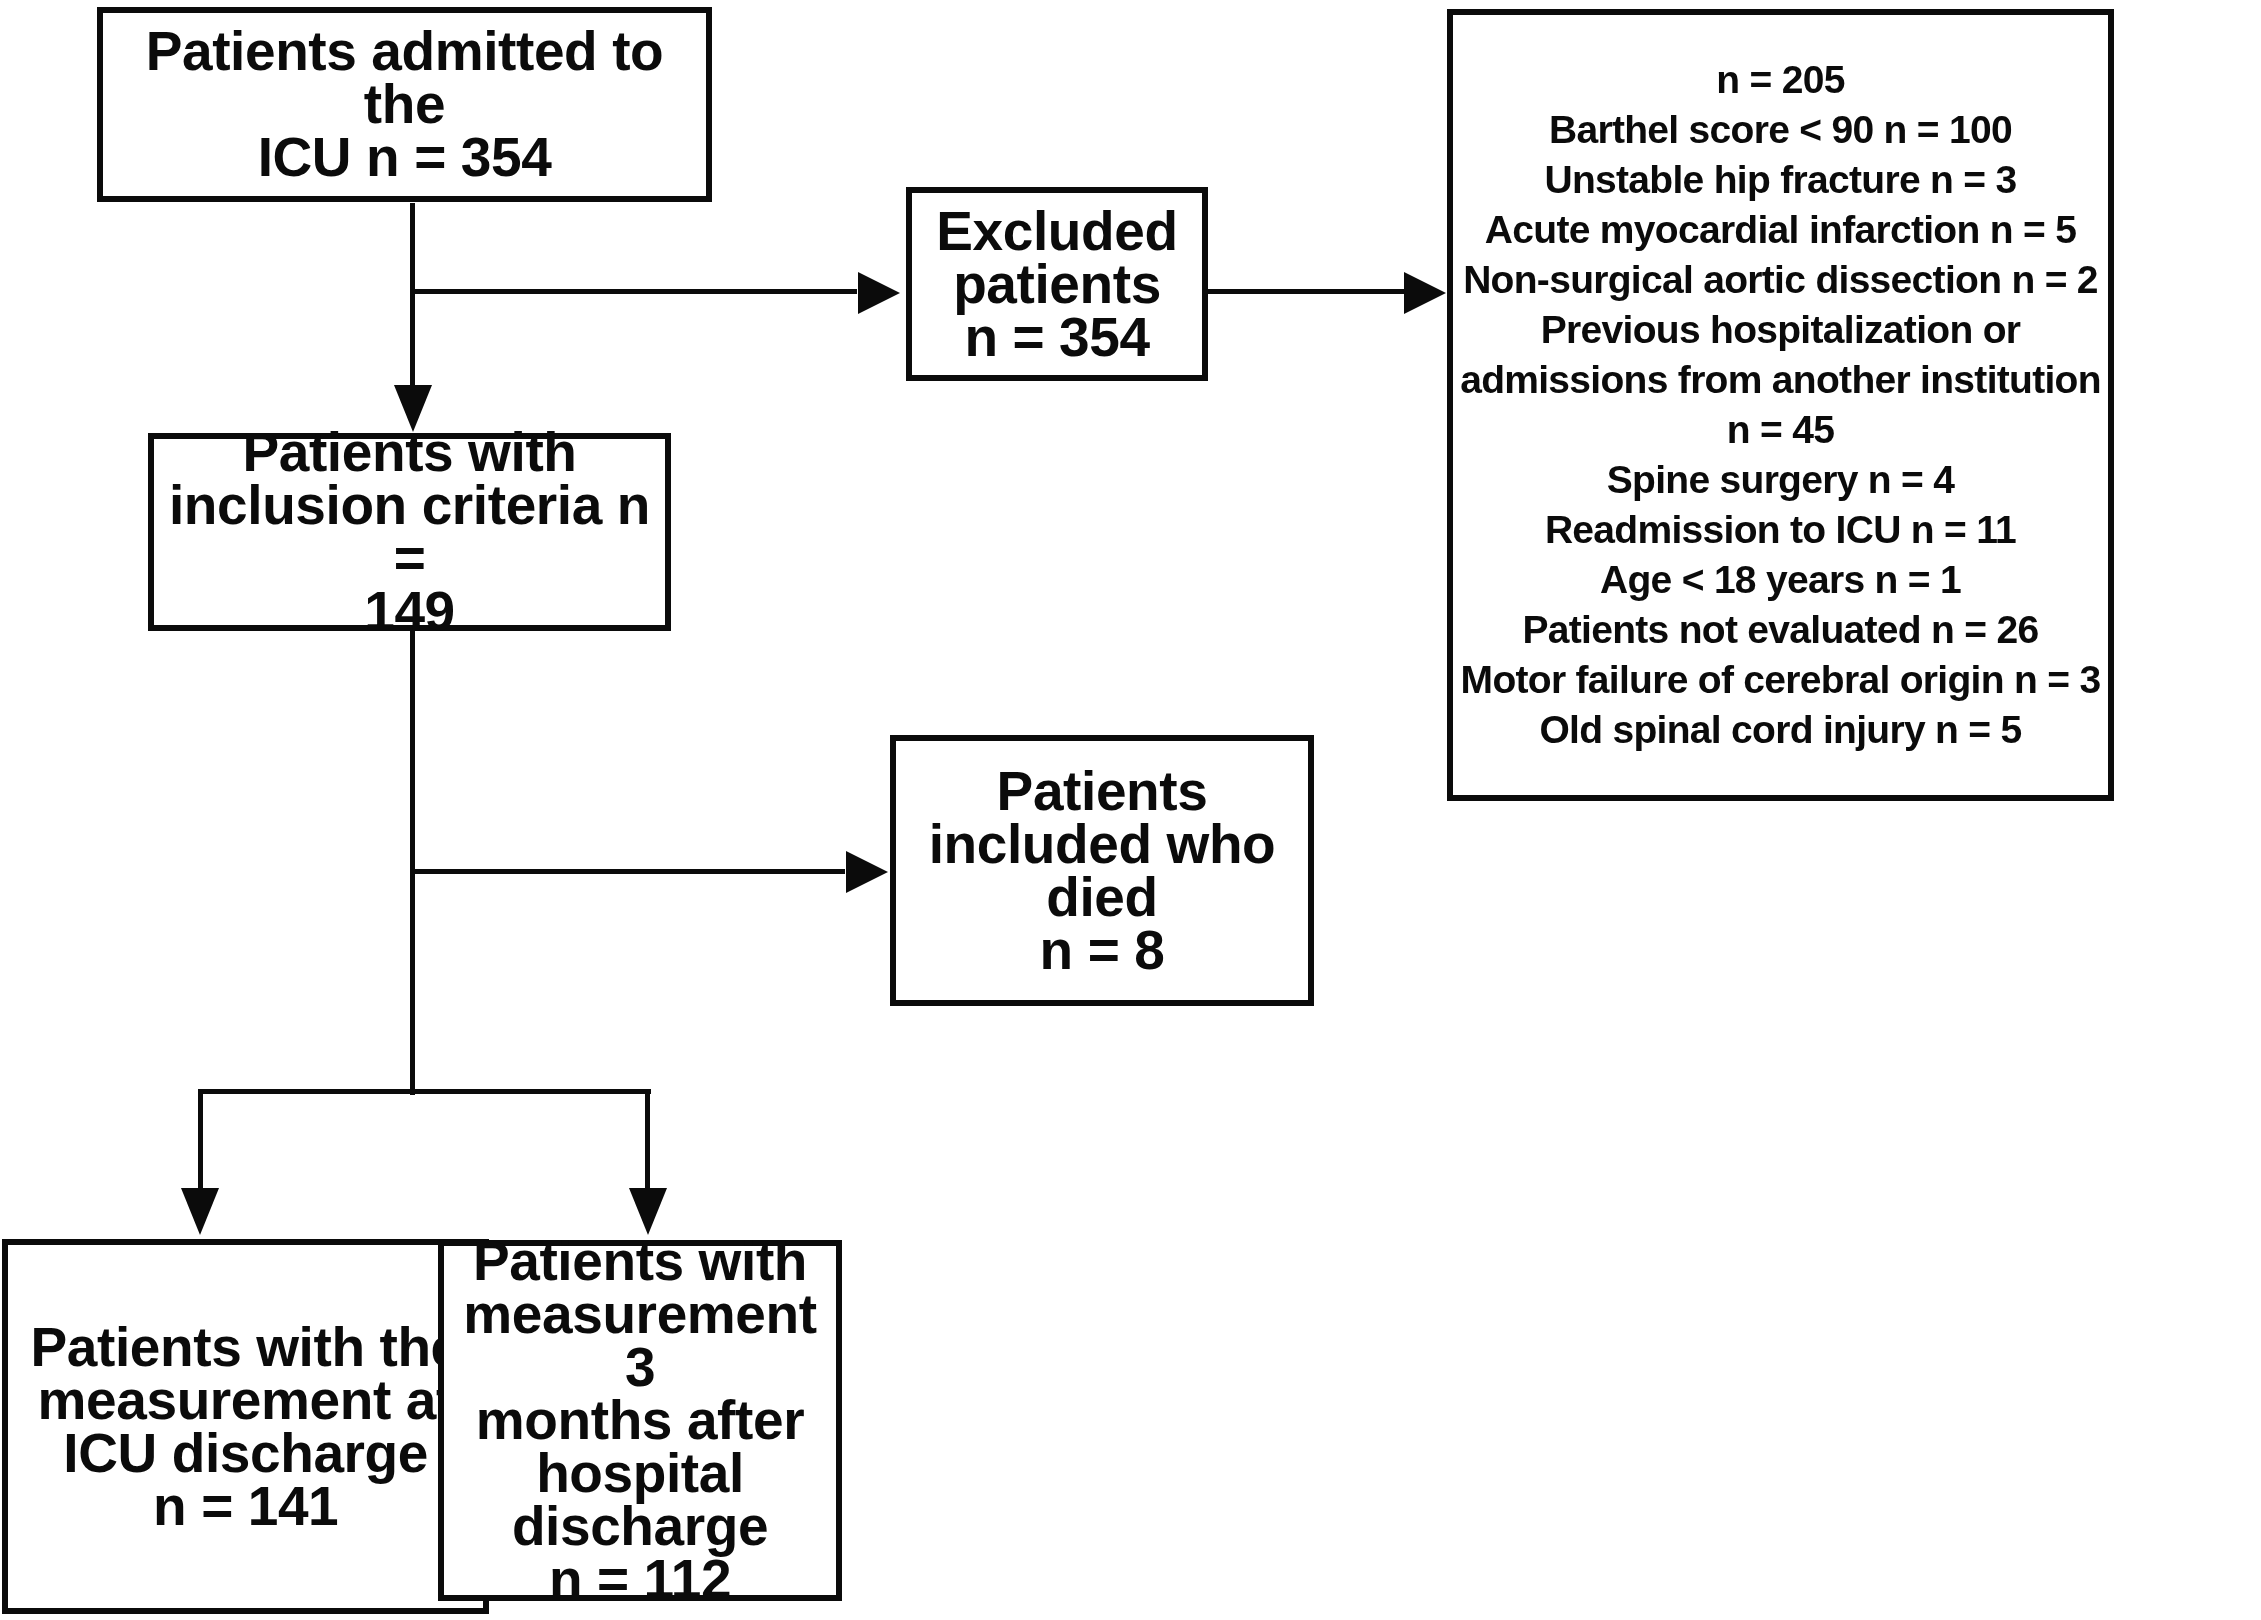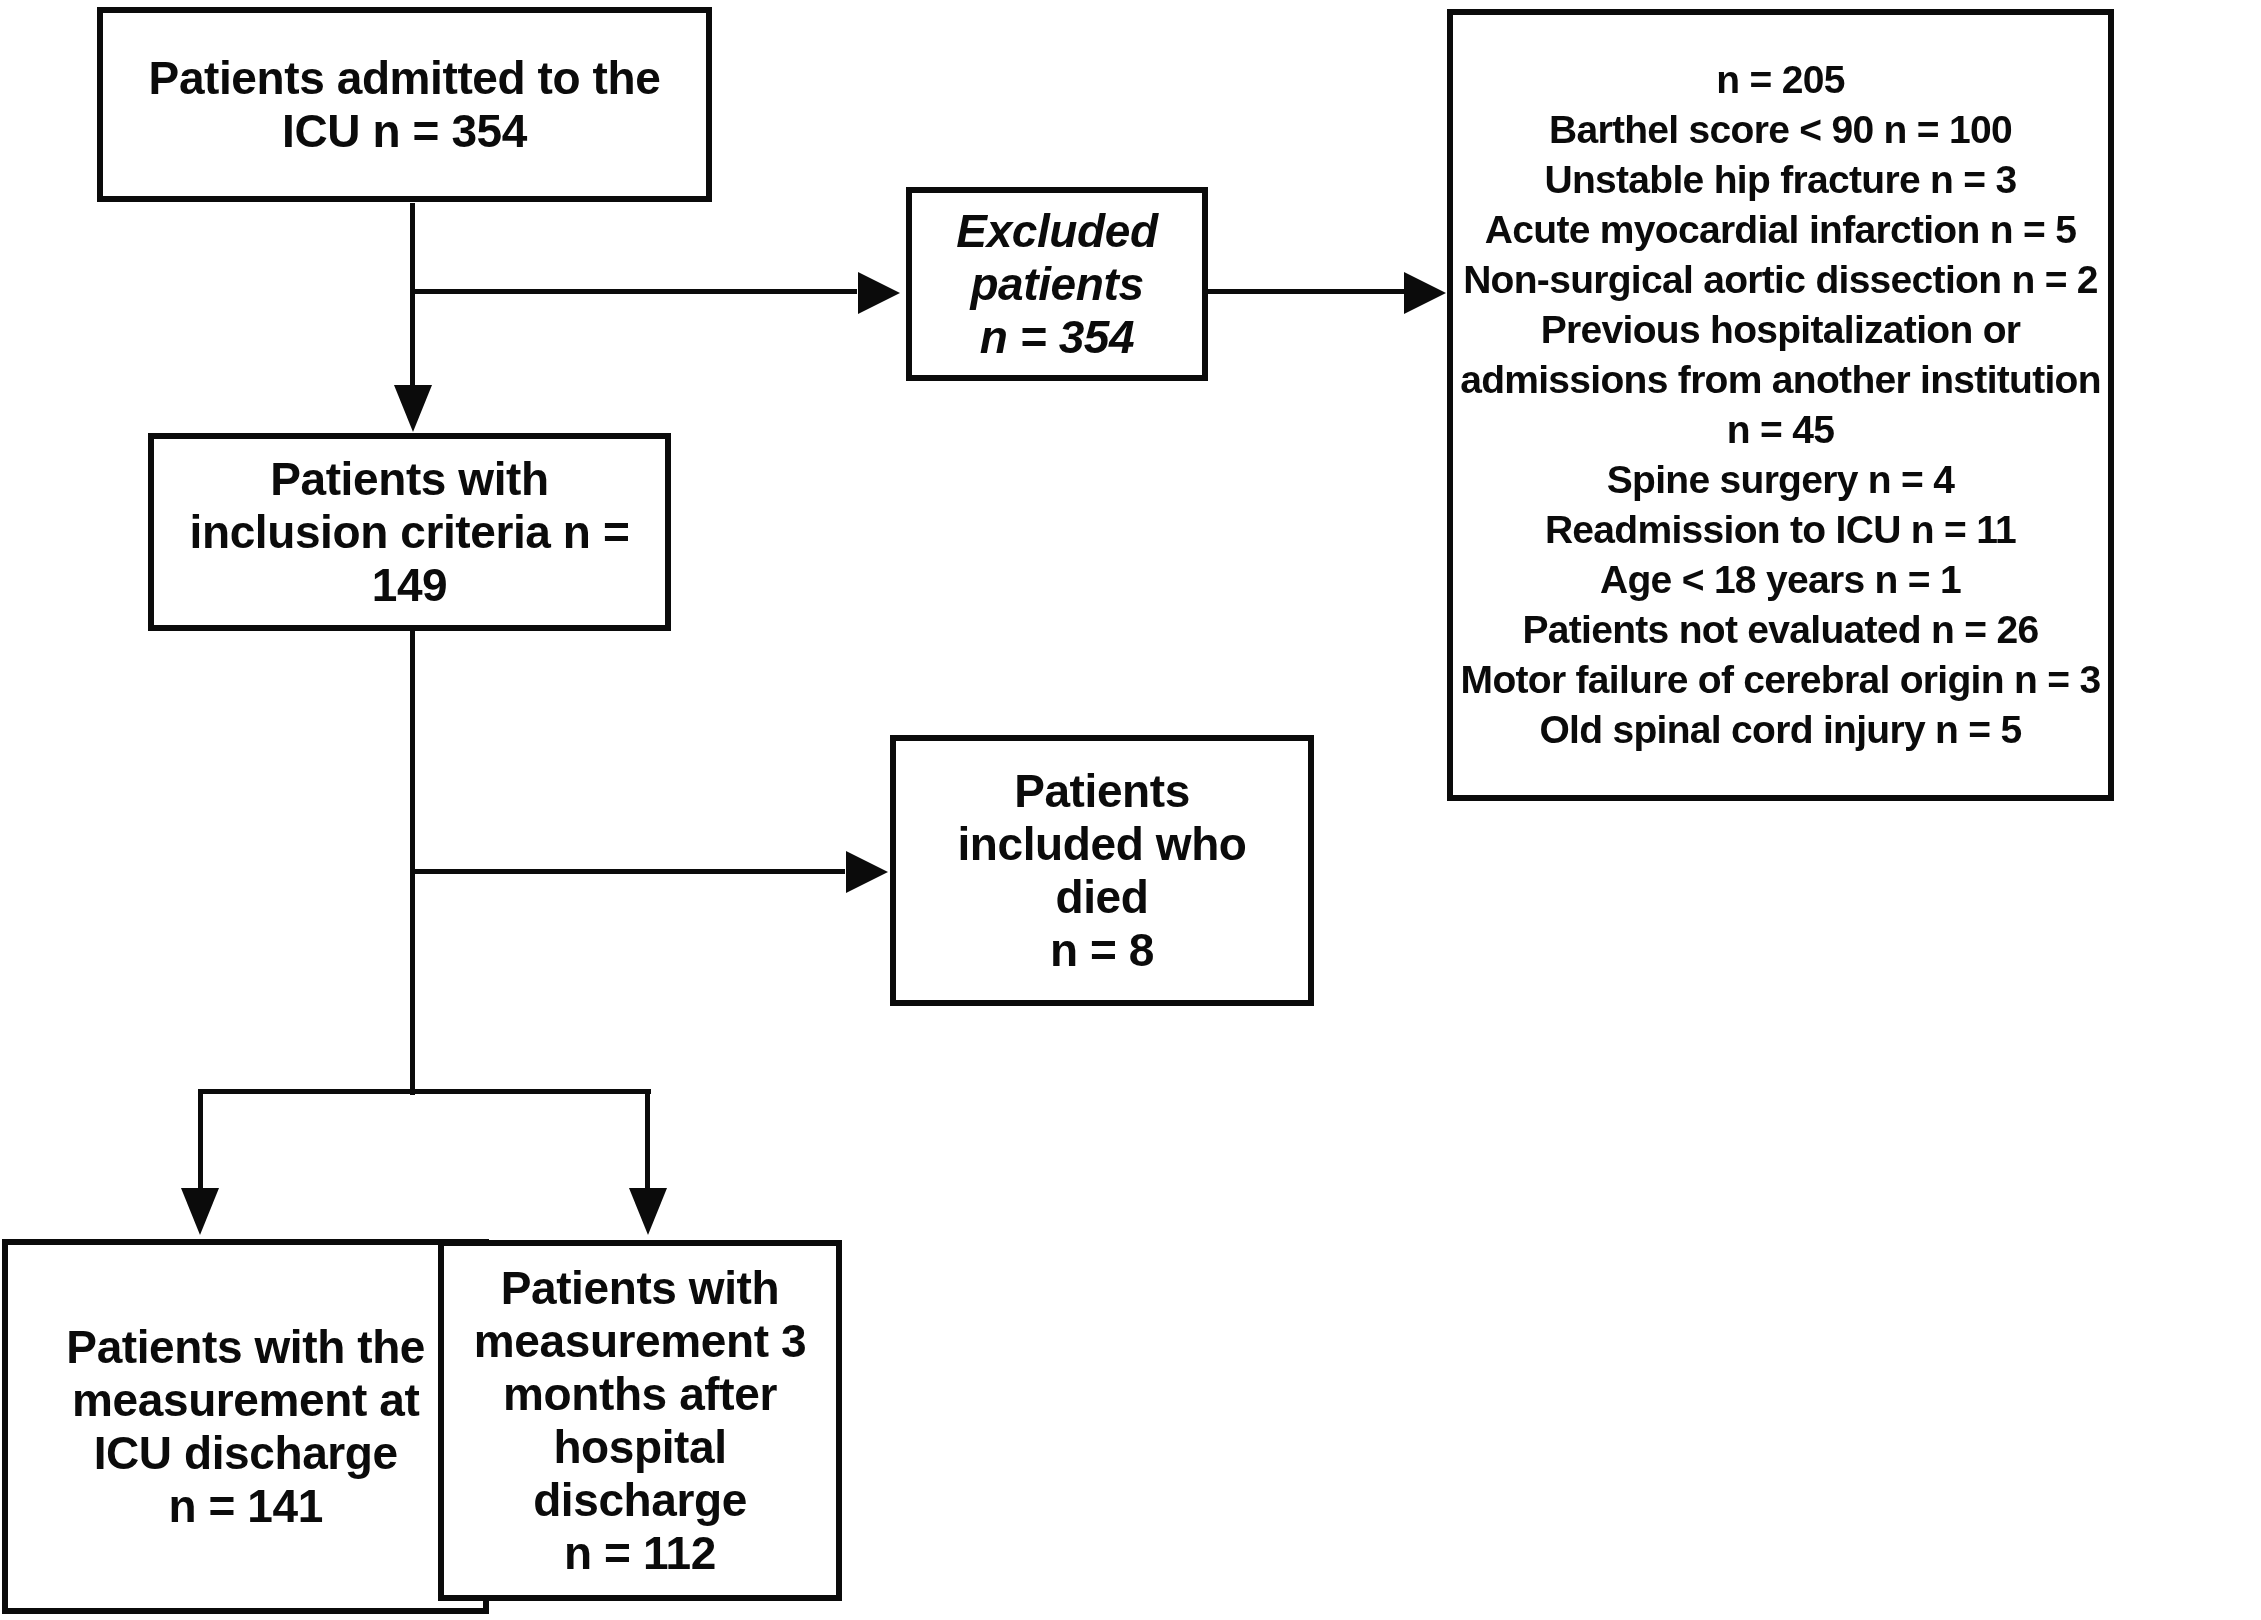--- a/index.html
+++ b/index.html
@@ -8,34 +8,34 @@
     position:relative; width:2261px; height:1620px;
     background:var(--bg); overflow:hidden;
     font-family:"Liberation Sans","DejaVu Sans",sans-serif;
   }
   .box {
     position:absolute; box-sizing:border-box;
     border:6px solid var(--ink); background:var(--bg);
     display:flex; align-items:center; justify-content:center;
   }
   .box-text {
-    font-weight:700; font-size:46px; line-height:53px;
+    font-weight:700; font-size:55px; line-height:53px;
     color:var(--ink); text-align:center; white-space:pre-line;
     letter-spacing:-0.4px; width:100%;
   }
   #box-c .box-text { font-size:39px; line-height:50px; letter-spacing:-0.7px; }
 
   .line { position:absolute; background:var(--ink); }
   .tri  { position:absolute; width:0; height:0; }
   .tri-down  { border-left:19px solid transparent; border-right:19px solid transparent; border-top:47px solid var(--ink); }
   .tri-right { border-top:21px solid transparent; border-bottom:21px solid transparent; border-left:42px solid var(--ink); }
 
   
   #box-a { left:97px;  top:7.4px;   width:615px;  height:195px; }
-  #box-b { left:906px; top:187px;  width:302px;  height:194px;font-style:italic; }
+  #box-b { left:906px; top:187px;  width:302px;  height:194px; }
   #box-c { left:1447px; top:9px;   width:667px; height:792px; }
   #box-d { left:148px;  top:433px;  width:523px;  height:198px; }
   #box-e { left:890px; top:735px;  width:424px;  height:271px; }
   #box-f { left:2.2px;    top:1239px; width:487px;  height:375px; }
   #box-g { left:438px;  top:1240px; width:404px;  height:361px; }
 
   
   #spine1     { left:410px;  top:203px;  width:5.2px;   height:189px; }
   #ah-spine1  { left:394px;  top:385px; }
   #branch1    { left:412px;  top:289px;  width:445px; height:5.2px; }

